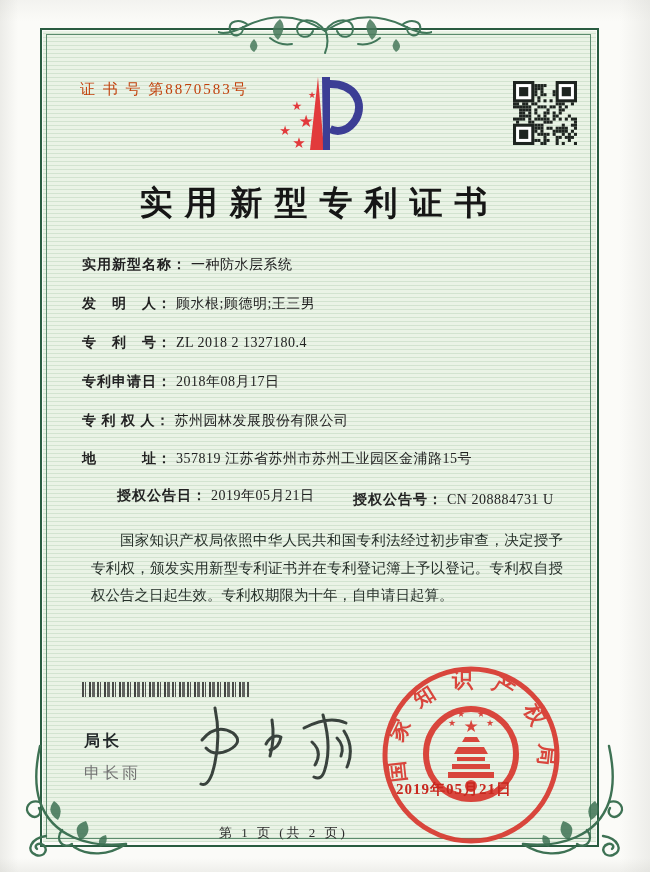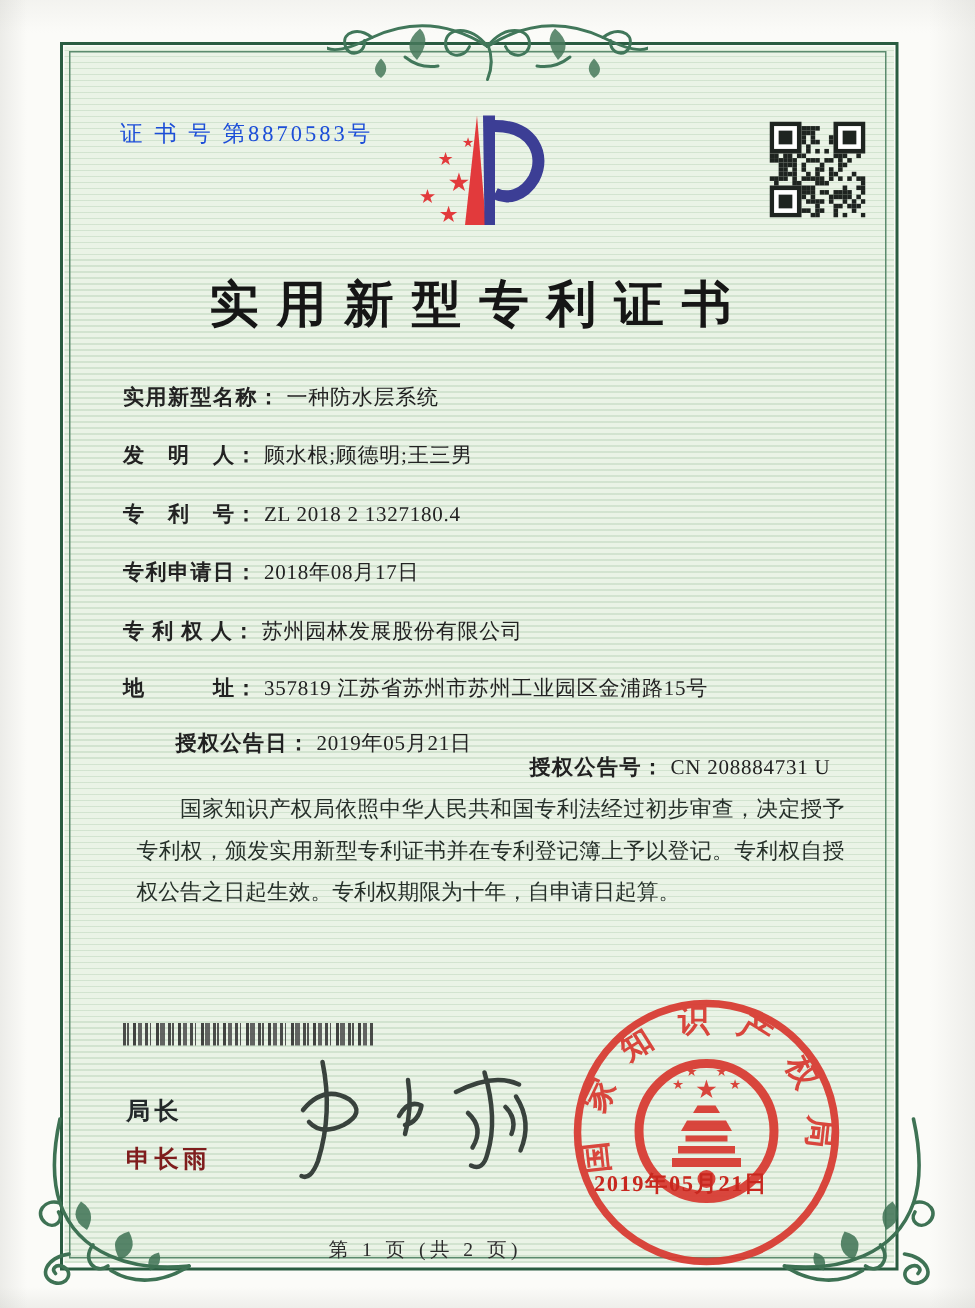--- a/index.html
+++ b/index.html
@@ -18,38 +18,38 @@
     background-color:#eaf3e6;
     background-image:repeating-linear-gradient(0deg,
       rgba(125,172,128,.22) 0px, rgba(125,172,128,.22) 1px,
       rgba(255,255,255,0) 1px, rgba(255,255,255,0) 4px);
   }
   .frame-outer{position:absolute;left:40px;top:28px;width:555px;height:815px;
     border:2px solid #2a5c41;}
   .frame-inner{position:absolute;left:46px;top:34px;width:543px;height:803px;
     border:1px solid #5c8b6e;}
   .abs{position:absolute;}
-  .cert-no{left:80px;top:80px;font-size:15px;letter-spacing:2px;color:#1d4ed8;}
+  .cert-no{left:80px;top:80px;font-size:15px;letter-spacing:2px;color:#c2410c;}
   .title{left:43px;top:181px;width:553px;text-align:center;
     font-size:33px;font-weight:bold;letter-spacing:12px;color:#161616;}
   .row{left:82px;width:500px;font-size:14px;color:#222;}
   .flabel{font-weight:bold;letter-spacing:1px;}
   .fvalue{margin-left:4px;letter-spacing:.5px;}
-  .g2{position:absolute;left:236px;top:16px;}
+  .g2{position:absolute;left:236px;top:4px;}
   .bodytext{left:80px;top:516px;width:494px;font-size:14.5px;line-height:27.5px;
     text-align:justify;color:#26302a;}
   .bodytext p{margin:11px;text-indent:2em;}
   .barcode{left:82px;top:682px;width:168px;height:15px;opacity:.85;
     background:repeating-linear-gradient(90deg,
       #2e2e2e 0 2px,rgba(0,0,0,0) 2px 3px,
       #3a3a3a 3px 4px,rgba(0,0,0,0) 4px 7px,
       #242424 7px 9px,rgba(0,0,0,0) 9px 10px,
       #4a4a4a 10px 13px,rgba(0,0,0,0) 13px 15px);}
   .sig-title{left:84px;top:731px;font-size:16px;font-weight:bold;letter-spacing:3px;color:#23292a;}
-  .sig-name{left:84px;top:763px;font-size:16px;font-weight:bold;letter-spacing:3px;color:#7f1d1d;}
+  .sig-name{left:84px;top:763px;font-size:16px;font-weight:normal;letter-spacing:3px;color:#737373;}
   .seal-wrap{left:378px;top:662px;width:186px;height:186px;}
   .seal-date{left:396px;top:780px;width:160px;font-size:15px;letter-spacing:1px;
     color:#c8281f;font-weight:bold;z-index:6;}
   .footer{left:41px;top:824px;width:485px;text-align:center;font-size:13px;
     letter-spacing:3px;color:#2c2c2c;}
   svg{display:block;}
 </style>
 </head>
 <body>
 

